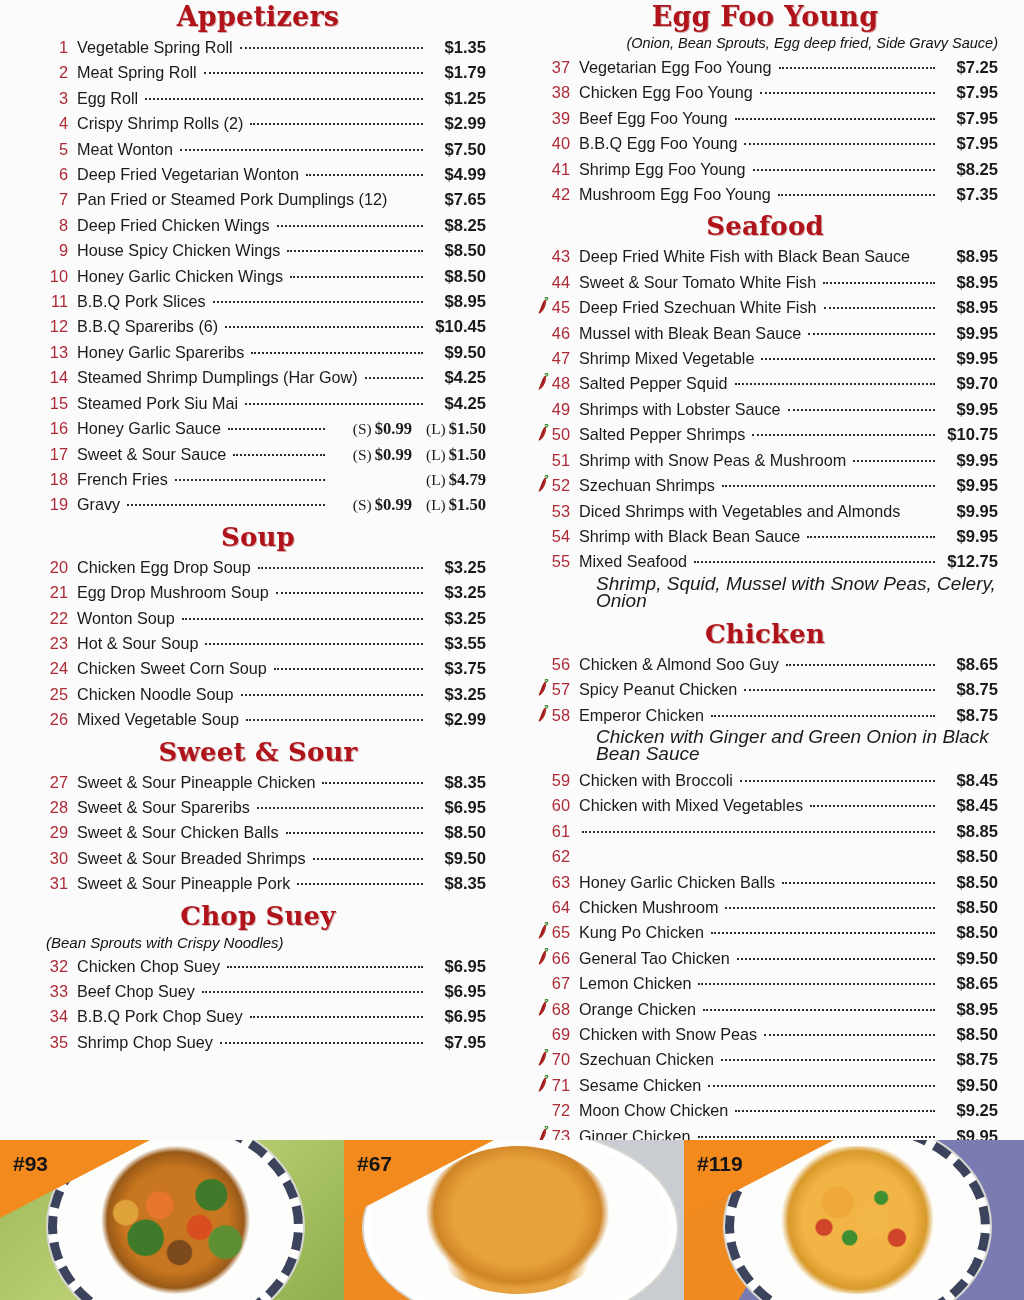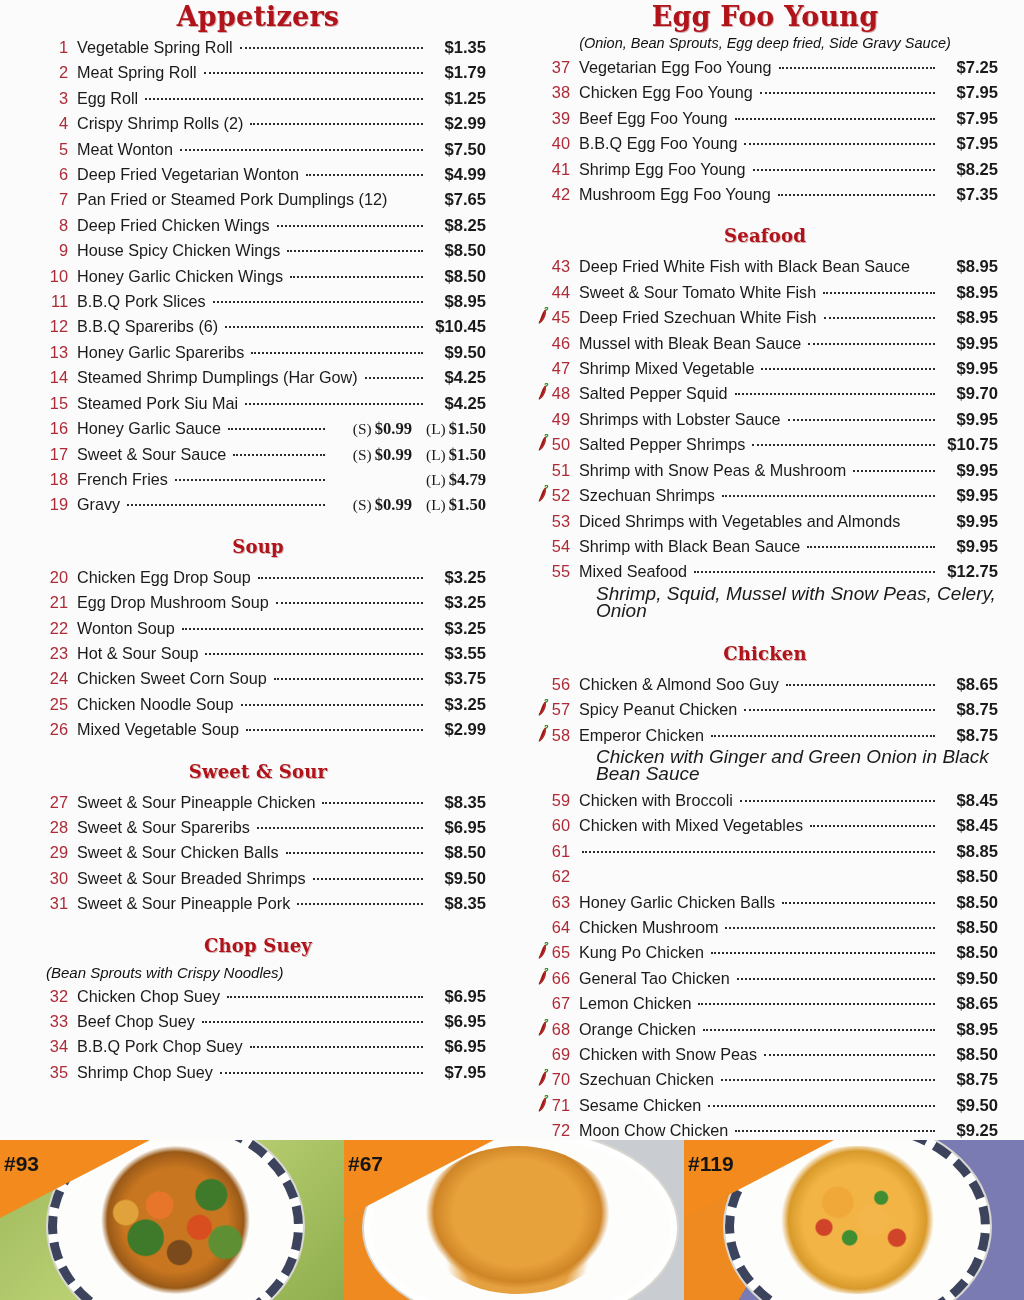--- a/index.html
+++ b/index.html
@@ -22,23 +22,23 @@
   
   .sec-head {
     text-align:center;
     font-family:"DejaVu Serif", serif;
     font-weight:bold;
     color:#b0141a;
     letter-spacing:.2px;
     text-shadow:1px 1px 0 rgba(120,0,0,.30);
   }
   .sec-head.h1 { font-size:27px; line-height:30px; margin:0 0 3px 0; }
-  .sec-head.soup { font-size:18px; line-height:30px; margin:14px 0 3px 0; }
+  .sec-head.soup { font-size:26px; line-height:30px; margin:4px 0 3px 0; }
   .sec-note {
-    text-align:center;
+    text-align:right;
     font-style:italic;
     font-size:14.5px;
     line-height:17px;
     margin:0 0 3px 0;
     color:#111;
   }
   .sec-note.left { text-align:left; padding-left:16px; font-size:15px; }
 
   
   .item {
@@ -99,21 +99,21 @@
   .photo:nth-child(1) { width:344px; }
   .photo:nth-child(2) { width:340px; }
   .photo:nth-child(3) { width:340px; }
   .tag {
     position:absolute; left:0; top:0; width:150px; height:78px;
     background:#f28a1e;
     clip-path:polygon(0 0, 100% 0, 0 100%);
     z-index:3;
   }
   .tag-label {
-    position:absolute; left:4px; top:12px; z-index:4;
+    position:absolute; left:13px; top:12px; z-index:4;
     font-weight:bold; font-size:21px; color:#151515;
     font-family:"Liberation Sans", sans-serif;
   }
   .ph-bg { position:absolute; inset:0; }
   .plate {
     position:absolute; border-radius:50%;
     background:#fdfdfb;
     border:7px solid #fff;
     box-shadow:0 0 0 2px #d8d8d0;
   }

